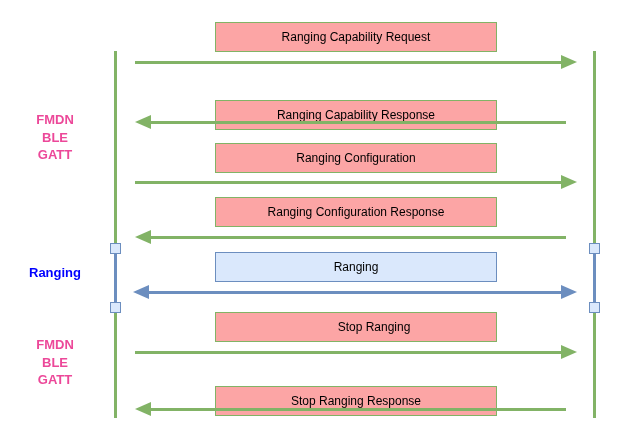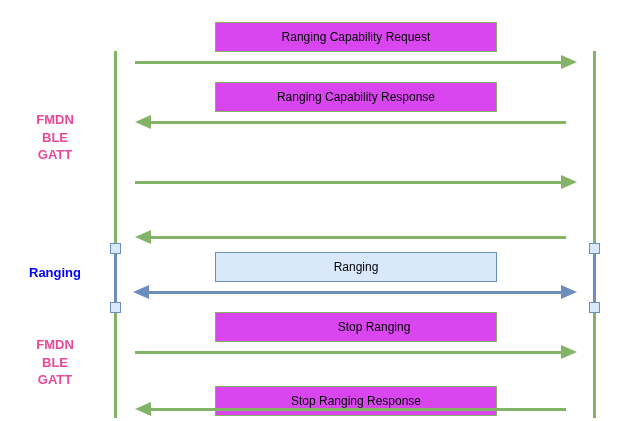--- a/index.html
+++ b/index.html
@@ -4,26 +4,26 @@
 <style>
   html,body { margin:0; padding:0; background:#fff; }
   .stage {
     position:relative; width:630px; height:421px; background:#ffffff;
     font-family:"Liberation Sans", sans-serif; overflow:hidden;
   }
 
   
   .msgbox {
     position:absolute; left:215px; width:282px; height:30px;
-    box-sizing:border-box; border:1.5px solid #82b366; background:#d946ef;
+    box-sizing:border-box; border:1.5px solid #82b366; background:#fca5a5;
     display:flex; align-items:center; justify-content:center;
     font-size:12px; color:#000; white-space:nowrap;
   }
   .msgbox.blue { border-color:#6c8ebf; background:#dae8fc; }
-  .b0{top:22px;} .b1{top:82px;} .b2{top:143px;} .b3{top:197px;}
+  .b0{top:22px;} .b1{top:100px;} .b2{top:143px;} .b3{top:197px;}
   .b4{top:252px;} .b5{top:312px;padding-left:36px;} .b6{top:386px;}
 
   
   .arrow { position:absolute; left:135px; width:442px; height:14px; }
   .arrow .shaft { position:absolute; top:5.5px; height:3px; background:#82b366; left:0; right:0; }
   .arrow.dir-right .shaft { right:13px; }
   .arrow.dir-left  .shaft { left:13px; right:11px; }
   .arrow.dir-both  .shaft { left:13px; right:13px; }
   .head { position:absolute; top:0; width:0; height:0;
           border-top:7px solid transparent; border-bottom:7px solid transparent; }
@@ -93,25 +93,27 @@
     <div class="shaft"></div>
     <div class="head right"></div>
   </div>
 
   <div class="msgbox b1">Ranging Capability Response</div>
   <div class="arrow dir-left a1">
     <div class="shaft"></div>
     <div class="head left"></div>
   </div>
 
+  <div class="msgbox b2">Ranging Configuration</div>
   <div class="arrow dir-right a2">
     <div class="shaft"></div>
     <div class="head right"></div>
   </div>
 
+  <div class="msgbox b3">Ranging Configuration Response</div>
   <div class="arrow dir-left a3">
     <div class="shaft"></div>
     <div class="head left"></div>
   </div>
 
   <div class="msgbox blue b4">Ranging</div>
   <div class="arrow dir-both blue a4">
     <div class="shaft"></div>
     <div class="head left"></div>
     <div class="head right"></div>

